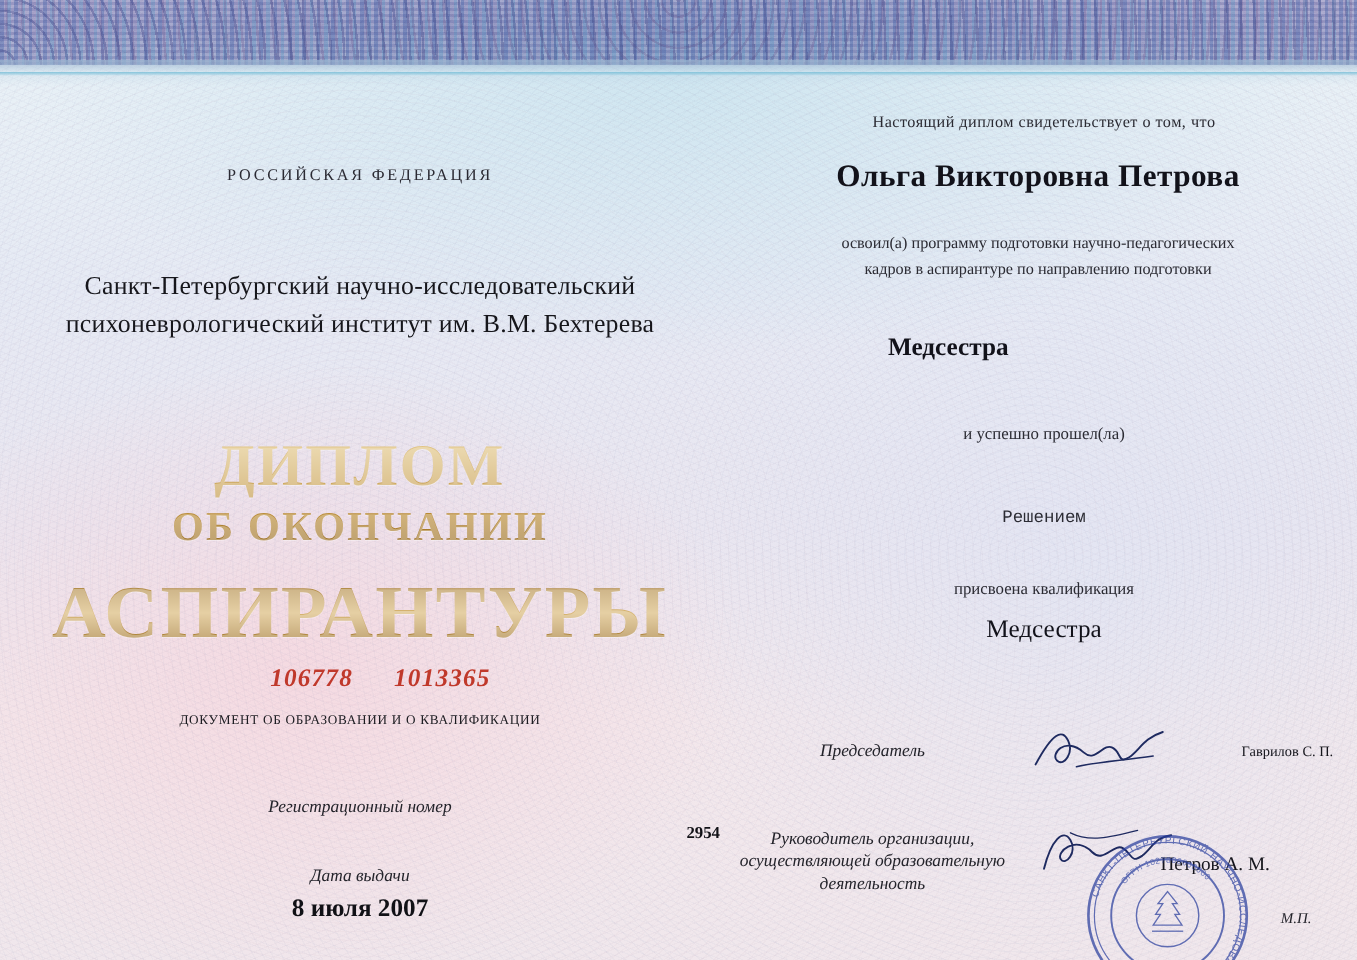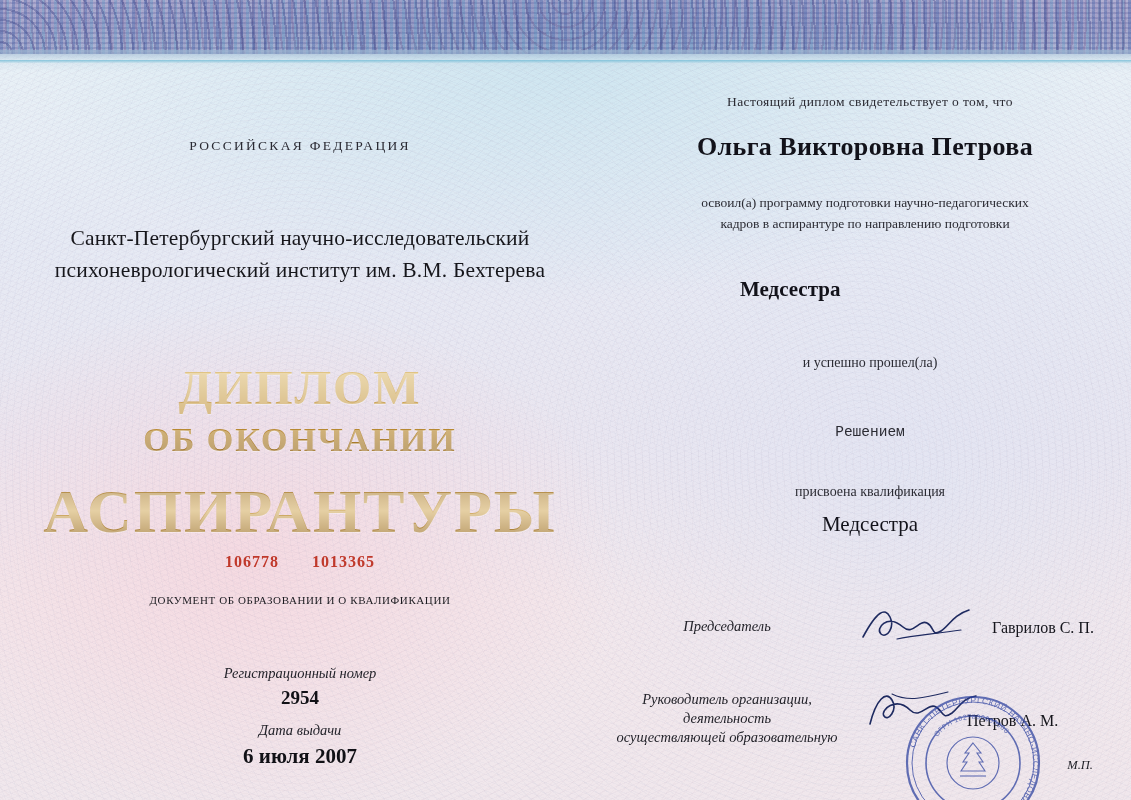--- a/index.html
+++ b/index.html
@@ -111,26 +111,27 @@
     background-clip: text;
     color: transparent;
     text-shadow: 0 1px 0 rgba(255,255,255,0.35);
   }
   .gold-title .l1 { font-size: 49px; display: block; }
   .gold-title .l2 { font-size: 34px; display: block; }
   .gold-title .l3 { font-size: 62px; display: block; margin-top: 19px; }
 
   .serial {
     position: absolute;
-    left: 0; top: 481px;
-    width: 600px;
-    font-size: 16px;
+    left: 17px; top: 481px;
+    width: 600px;
+    font-size: 21px;
     font-weight: bold;
     color: #c0392b;
     letter-spacing: 1px;
+    font-style: italic;
   }
   .serial span { margin: 0 14px; }
   .doc-type {
     position: absolute;
     left: 0; top: 522px;
     width: 600px;
     font-size: 11px;
     color: #1b1b20;
     letter-spacing: .6px;
   }
@@ -139,23 +140,24 @@
     left: 0; top: 593px;
     width: 600px;
     font-size: 14.5px;
     font-style: italic;
     color: #23232a;
   }
   .reg-value {
     position: absolute;
     left: 0; top: 615px;
     width: 600px;
-    font-size: 19px;
+    font-size: 14px;
     font-weight: bold;
     color: #111116;
+    text-align: right;
   }
   .date-label {
     position: absolute;
     left: 0; top: 650px;
     width: 600px;
     font-size: 14.5px;
     font-style: italic;
     color: #23232a;
   }
   .date-value {
@@ -255,24 +257,24 @@
     left: 0; top: 0;
     width: 230px;
     text-align: center;
     font-size: 14.5px;
     font-style: italic;
     color: #23232a;
     line-height: 19px;
   }
   .sig-name {
     position: absolute;
-    right: 8px; top: 2px;
+    right: 20px; top: 2px;
     width: 160px;
-    text-align: center;
-    font-size: 16px;
+    text-align: right;
+    font-size: 12px;
     color: #15151c;
   }
   .sig-name-2 {
     position: absolute;
     right: 4px; top: 22px;
     width: 160px;
     text-align: left;
     font-size: 16px;
     color: #15151c;
   }
@@ -327,21 +329,21 @@
       <span>106778</span>
       <span>1013365</span>
     </div>
 
     <div class="doc-type">ДОКУМЕНТ ОБ ОБРАЗОВАНИИ И О КВАЛИФИКАЦИИ</div>
 
     <div class="reg-label">Регистрационный номер</div>
     <div class="reg-value">2954</div>
 
     <div class="date-label">Дата выдачи</div>
-    <div class="date-value">6 июля 2007</div>
+    <div class="date-value">8 июля 2007</div>
   </div>
 
   <div class="right-col">
 
     <div class="r-intro">Настоящий диплом свидетельствует о том, что</div>
 
     <div class="r-name">Ольга Викторовна Петрова</div>
 
     <div class="r-program">
       <div>освоил(а) программу подготовки научно-педагогических</div>
@@ -364,22 +366,22 @@
           <path d="M6 36 C 20 10, 28 6, 33 16 C 38 26, 30 38, 24 33 C 18 28, 30 12, 46 26 C 56 35, 62 18, 70 22 C 78 26, 74 36, 84 30 C 92 25, 96 14, 112 9" fill="none" stroke="#1e2a60" stroke-width="1.6" stroke-linecap="round"></path>
           <path d="M40 38 C 56 34, 78 33, 104 29" fill="none" stroke="#1e2a60" stroke-width="1.2" stroke-linecap="round"></path>
         </svg>
       </div>
       <div class="sig-name">Гаврилов С. П.</div>
     </div>
 
     <div class="sig-row-2">
       <div class="sig-label">
         <div>Руководитель организации,</div>
+        <div>осуществляющей образовательную</div>
         <div>деятельность</div>
-        <div>осуществляющей образовательную</div>
       </div>
       <div class="scribble" style="left:250px; top:-4px">
         <svg viewBox="0 0 120 46" xmlns="http://www.w3.org/2000/svg">
           <path d="M8 38 C 14 14, 24 4, 30 14 C 36 24, 26 36, 22 30 C 18 24, 34 10, 48 24 C 58 34, 66 16, 74 21 C 82 26, 80 34, 90 27 C 98 21, 100 12, 114 10" fill="none" stroke="#1e2a60" stroke-width="1.6" stroke-linecap="round"></path>
           <path d="M30 8 C 46 16, 62 12, 86 6" fill="none" stroke="#1e2a60" stroke-width="1.1" stroke-linecap="round"></path>
         </svg>
       </div>
       <div class="sig-name-2">Петров А. М.</div>
       <div class="mp">М.П.</div>
     </div>

